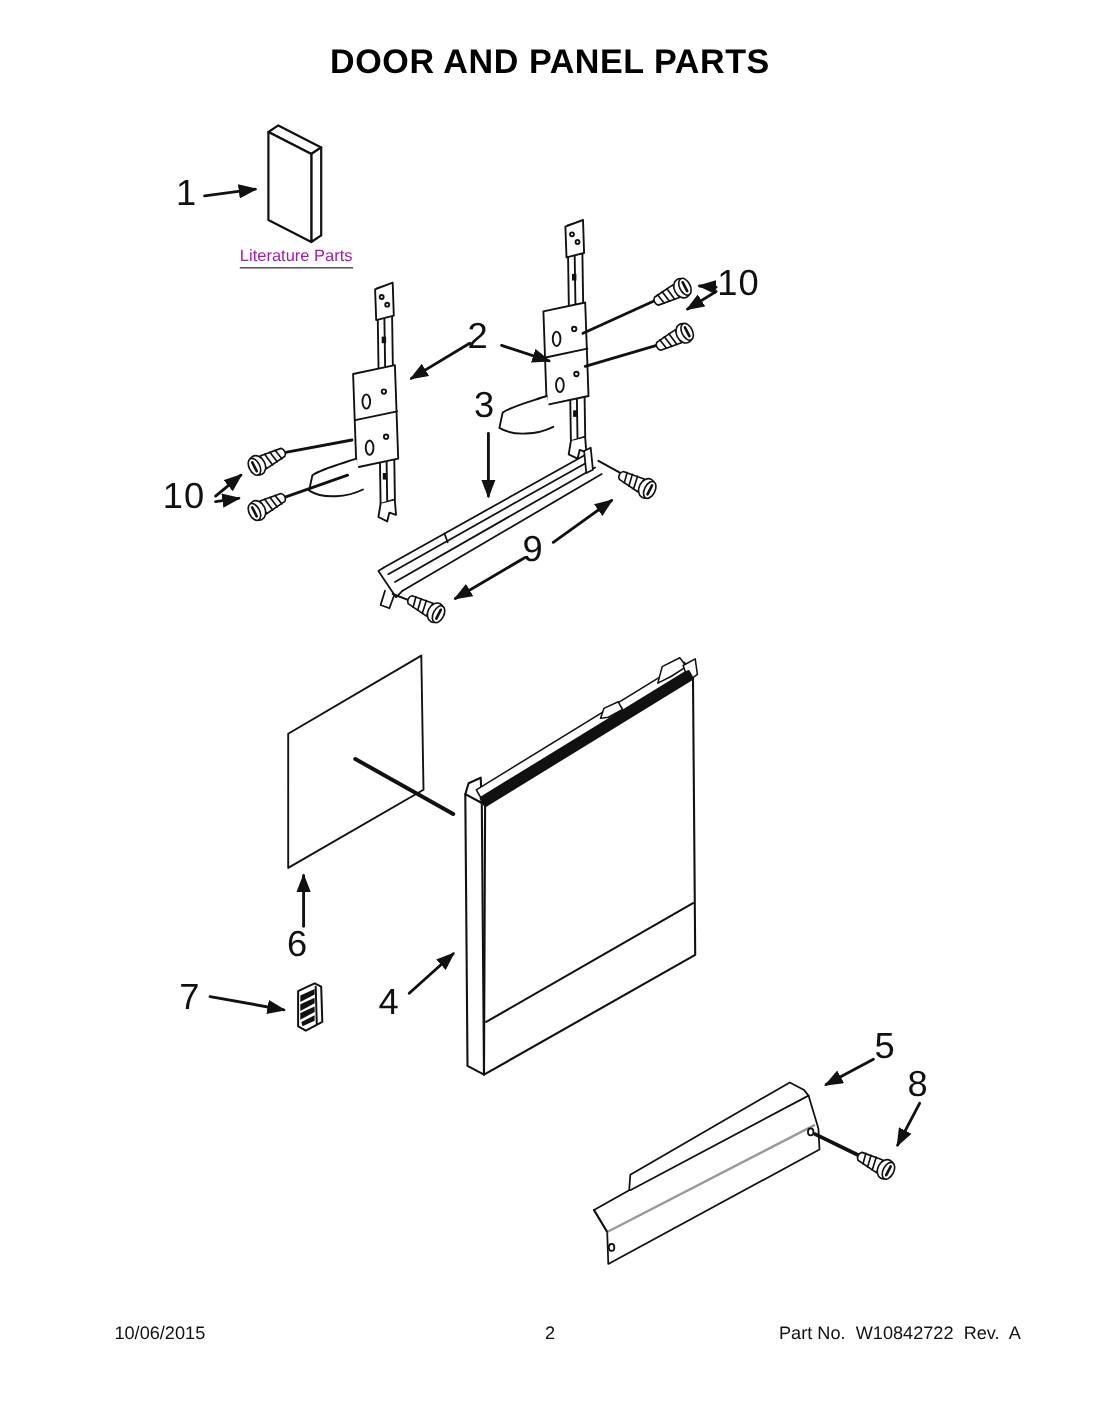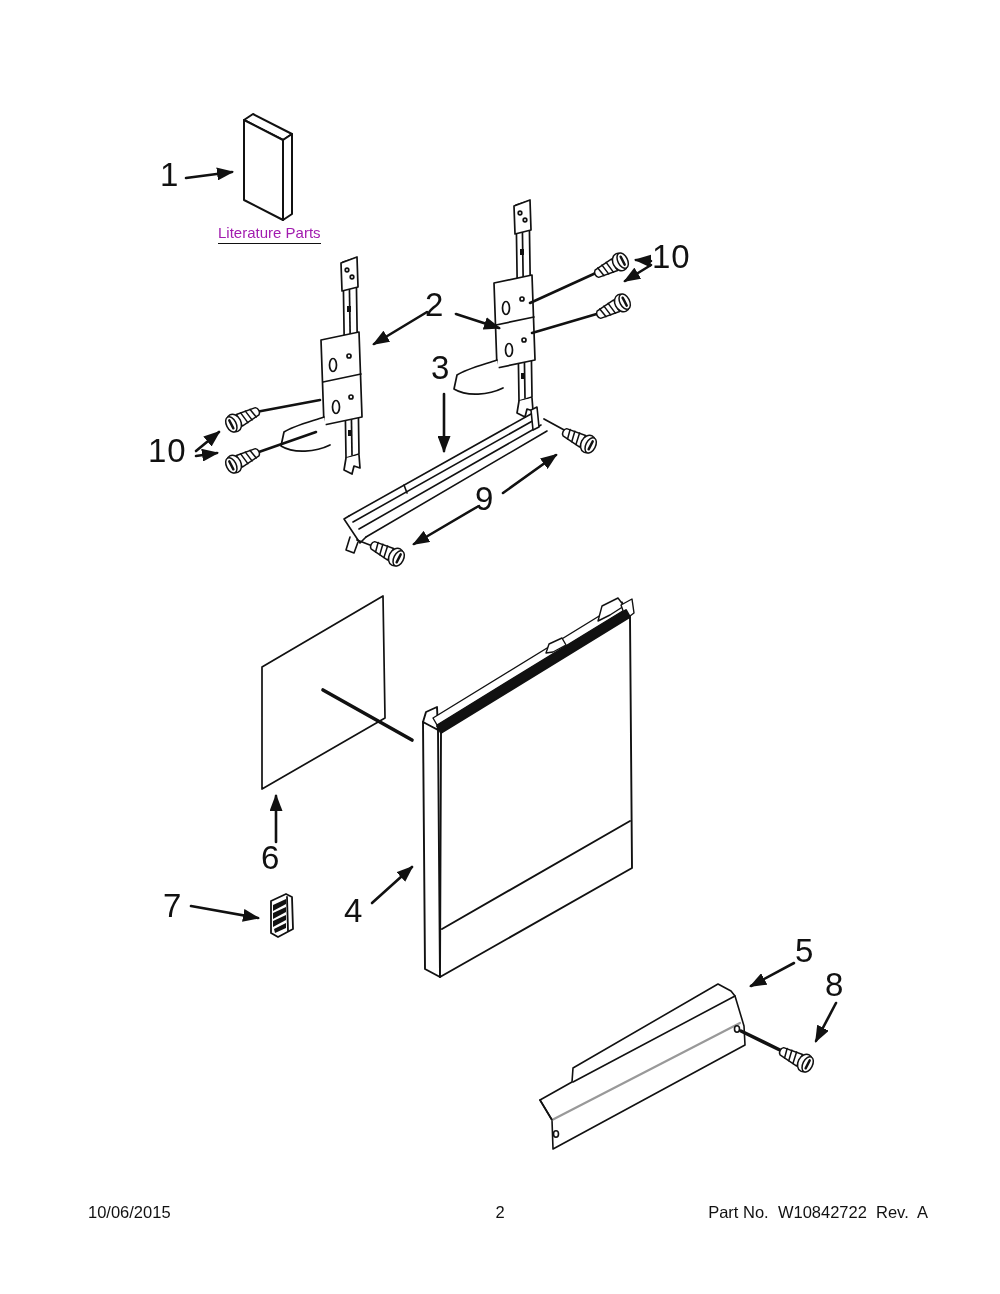--- a/index.html
+++ b/index.html
@@ -5,29 +5,30 @@
   html,body{margin:0;padding:0;background:#fff;}
   .page{position:relative;width:1000px;height:1294px;background:#fff;overflow:hidden;
         font-family:"Liberation Sans", sans-serif;color:#111;}
   .title{position:absolute;top:38px;left:0;width:100%;text-align:center;
          font-size:31px;font-weight:bold;letter-spacing:0.5px;color:#000;}
   svg.art{position:absolute;left:0;top:0;z-index:1;}
   .co{position:absolute;z-index:2;font-size:33px;line-height:1;letter-spacing:1px;color:#111;}
   .litlabel{position:absolute;z-index:2;left:218px;top:224px;font-size:15px;
             padding-bottom:2px;border-bottom:1.6px solid #111;color:#a21caf;}
   .footer{position:absolute;z-index:2;left:0;top:1203px;width:100%;font-size:16.5px;color:#111;}
-  .f-date{position:absolute;left:88px;top:0;}
+  .f-date{position:absolute;left:104px;top:0;}
   .f-page{position:absolute;left:0;right:0;top:0;text-align:center;}
   .f-part{position:absolute;right:72px;top:0;white-space:pre;}
 </style>
 </head>
 <body>
 
 <div class="page">
 
+  <div class="title">DOOR AND PANEL PARTS</div>
 
   <svg class="art" width="1000" height="1294" viewBox="0 0 1000 1294" fill="none" stroke="#111" stroke-width="1.7" stroke-linejoin="round" stroke-linecap="round">
     <defs>
       <marker id="ah" markerUnits="userSpaceOnUse" markerWidth="17" markerHeight="13" refX="15" refY="6.5" orient="auto">
         <path d="M0,0 L17,6.5 L0,13 Z" fill="#111" stroke="none"></path>
       </marker>
 
       <g id="bracket">
         <polygon points="0,2 13,-2 16,194 3,198" fill="#fff"></polygon>
         <line x1="6" y1="1" x2="9" y2="195"></line>

